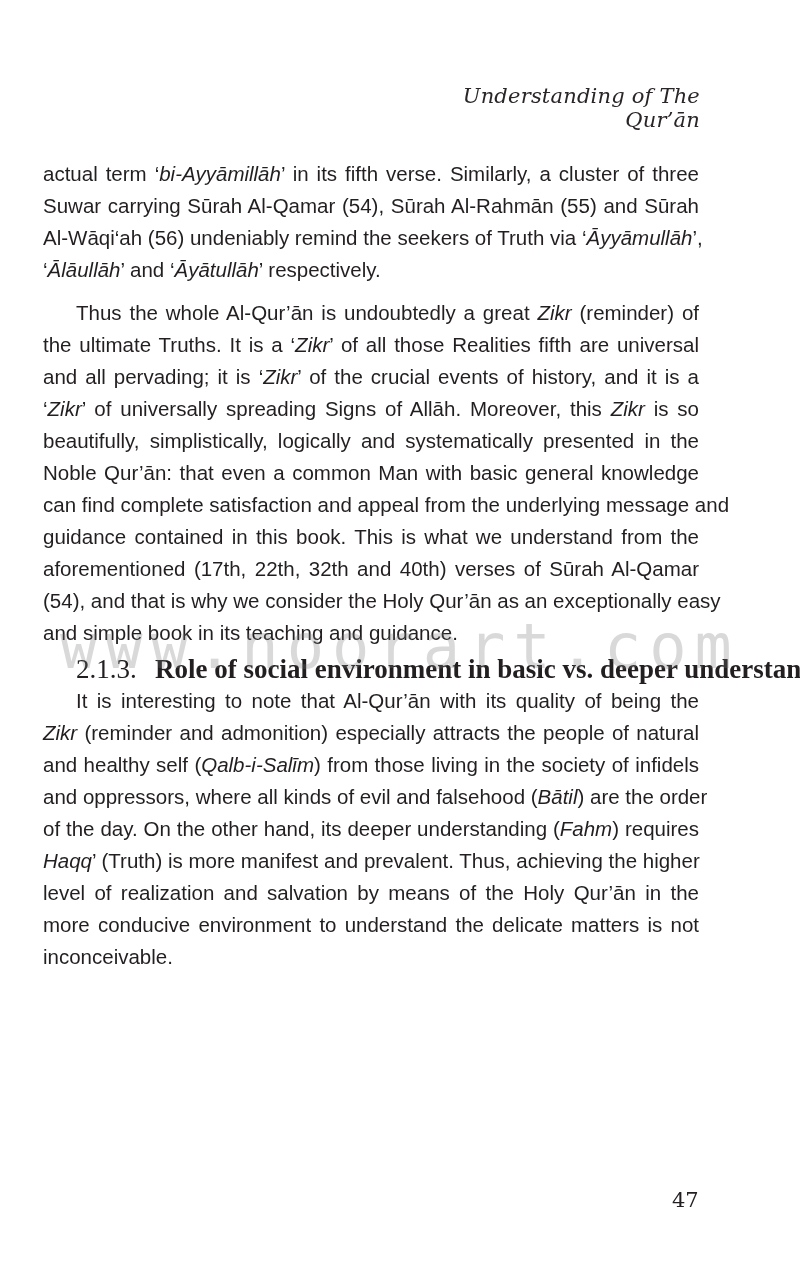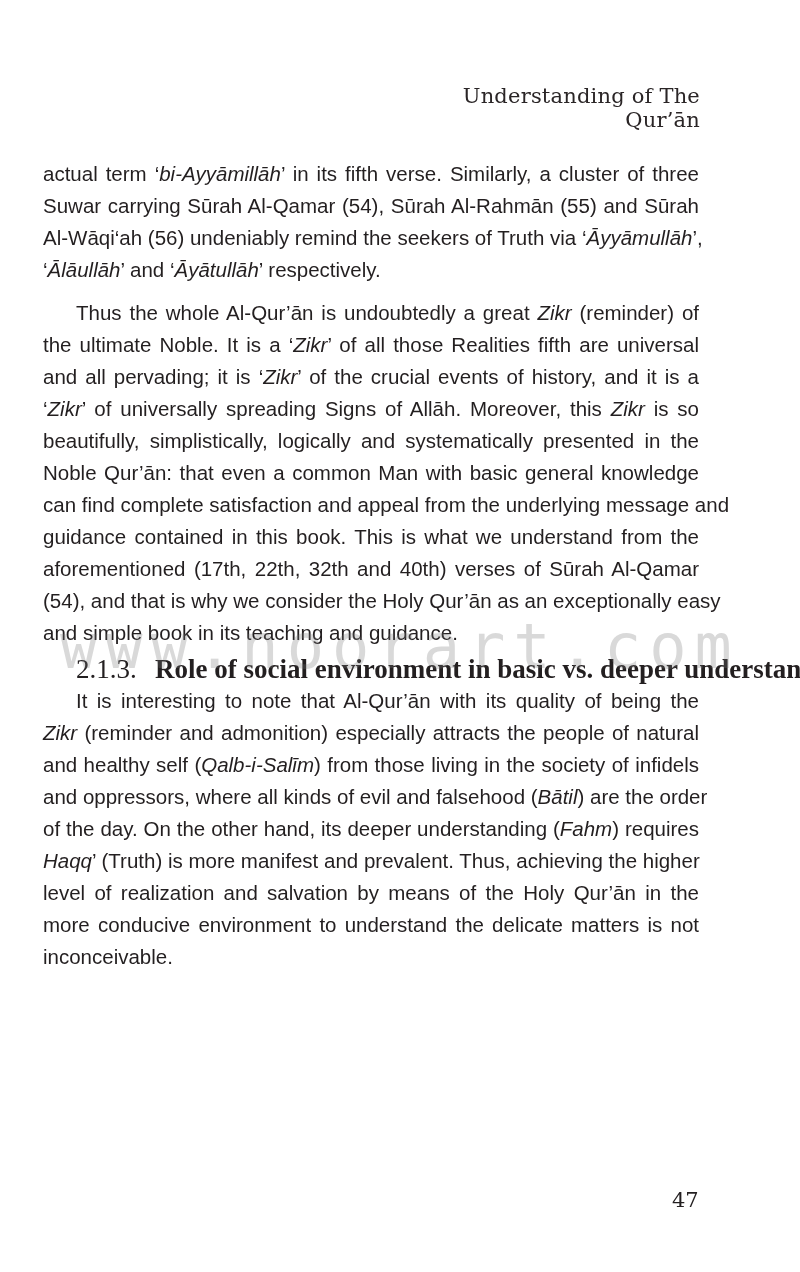--- a/index.html
+++ b/index.html
@@ -15,20 +15,21 @@
       font-family: "DejaVu Serif", "Liberation Serif", serif;
       color: #231f20;
     }
     .running-head {
       position: absolute;
       top: 84px;
       left: 398px;
       width: 302px;
       text-align: right;
       font-family: "DejaVu Serif", serif;
+      font-style: italic;
       font-size: 21px;
       color: #2a2526;
       letter-spacing: 0.2px;
     }
     .body-text {
       position: absolute;
       left: 43px;
       top: 158px;
       width: 656px;
     }
@@ -101,21 +102,21 @@
     <div class="line"><span>actual term ‘</span><span class="i">bi-Ayyāmillāh</span><span>’  in its fifth verse. Similarly, a cluster of three</span></div>
     <div class="line">Suwar carrying Sūrah Al-Qamar (54), Sūrah Al-Rahmān (55) and Sūrah</div>
     <div class="line"><span>Al-Wāqi‘ah (56) undeniably remind the seekers of Truth via ‘</span><span class="i">Āyyāmullāh</span><span>’,</span></div>
     <div class="line last"><span>‘</span><span class="i">Ālāullāh</span><span>’ and ‘</span><span class="i">Āyātullāh</span><span>’ respectively.</span></div>
   </div>
 
   <div class="para-gap"></div>
 
   <div>
     <div class="line indent"><span>Thus the whole Al-Qur’ān is undoubtedly a great </span><span class="i">Zikr</span><span> (reminder) of</span></div>
-    <div class="line"><span>the ultimate Noble. It is a ‘</span><span class="i">Zikr</span><span>’ of all those Realities fifth are universal</span></div>
+    <div class="line"><span>the ultimate Truths. It is a ‘</span><span class="i">Zikr</span><span>’ of all those Realities fifth are universal</span></div>
     <div class="line"><span>and all pervading; it is ‘</span><span class="i">Zikr</span><span>’ of the crucial events of history, and it is a</span></div>
     <div class="line"><span>‘</span><span class="i">Zikr</span><span>’ of universally spreading Signs of Allāh. Moreover, this </span><span class="i">Zikr</span><span> is so</span></div>
     <div class="line">beautifully, simplistically, logically and systematically presented in the</div>
     <div class="line">Noble Qur’ān: that even a common Man with basic general knowledge</div>
     <div class="line">can find complete satisfaction and appeal from the underlying message and</div>
     <div class="line">guidance contained in this book. This is what we understand from the</div>
     <div class="line">aforementioned (17th, 22th, 32th and 40th) verses of Sūrah Al-Qamar</div>
     <div class="line">(54), and that is why we consider the Holy Qur’ān as an exceptionally easy</div>
     <div class="line last">and simple book in its teaching and guidance.</div>
   </div>

